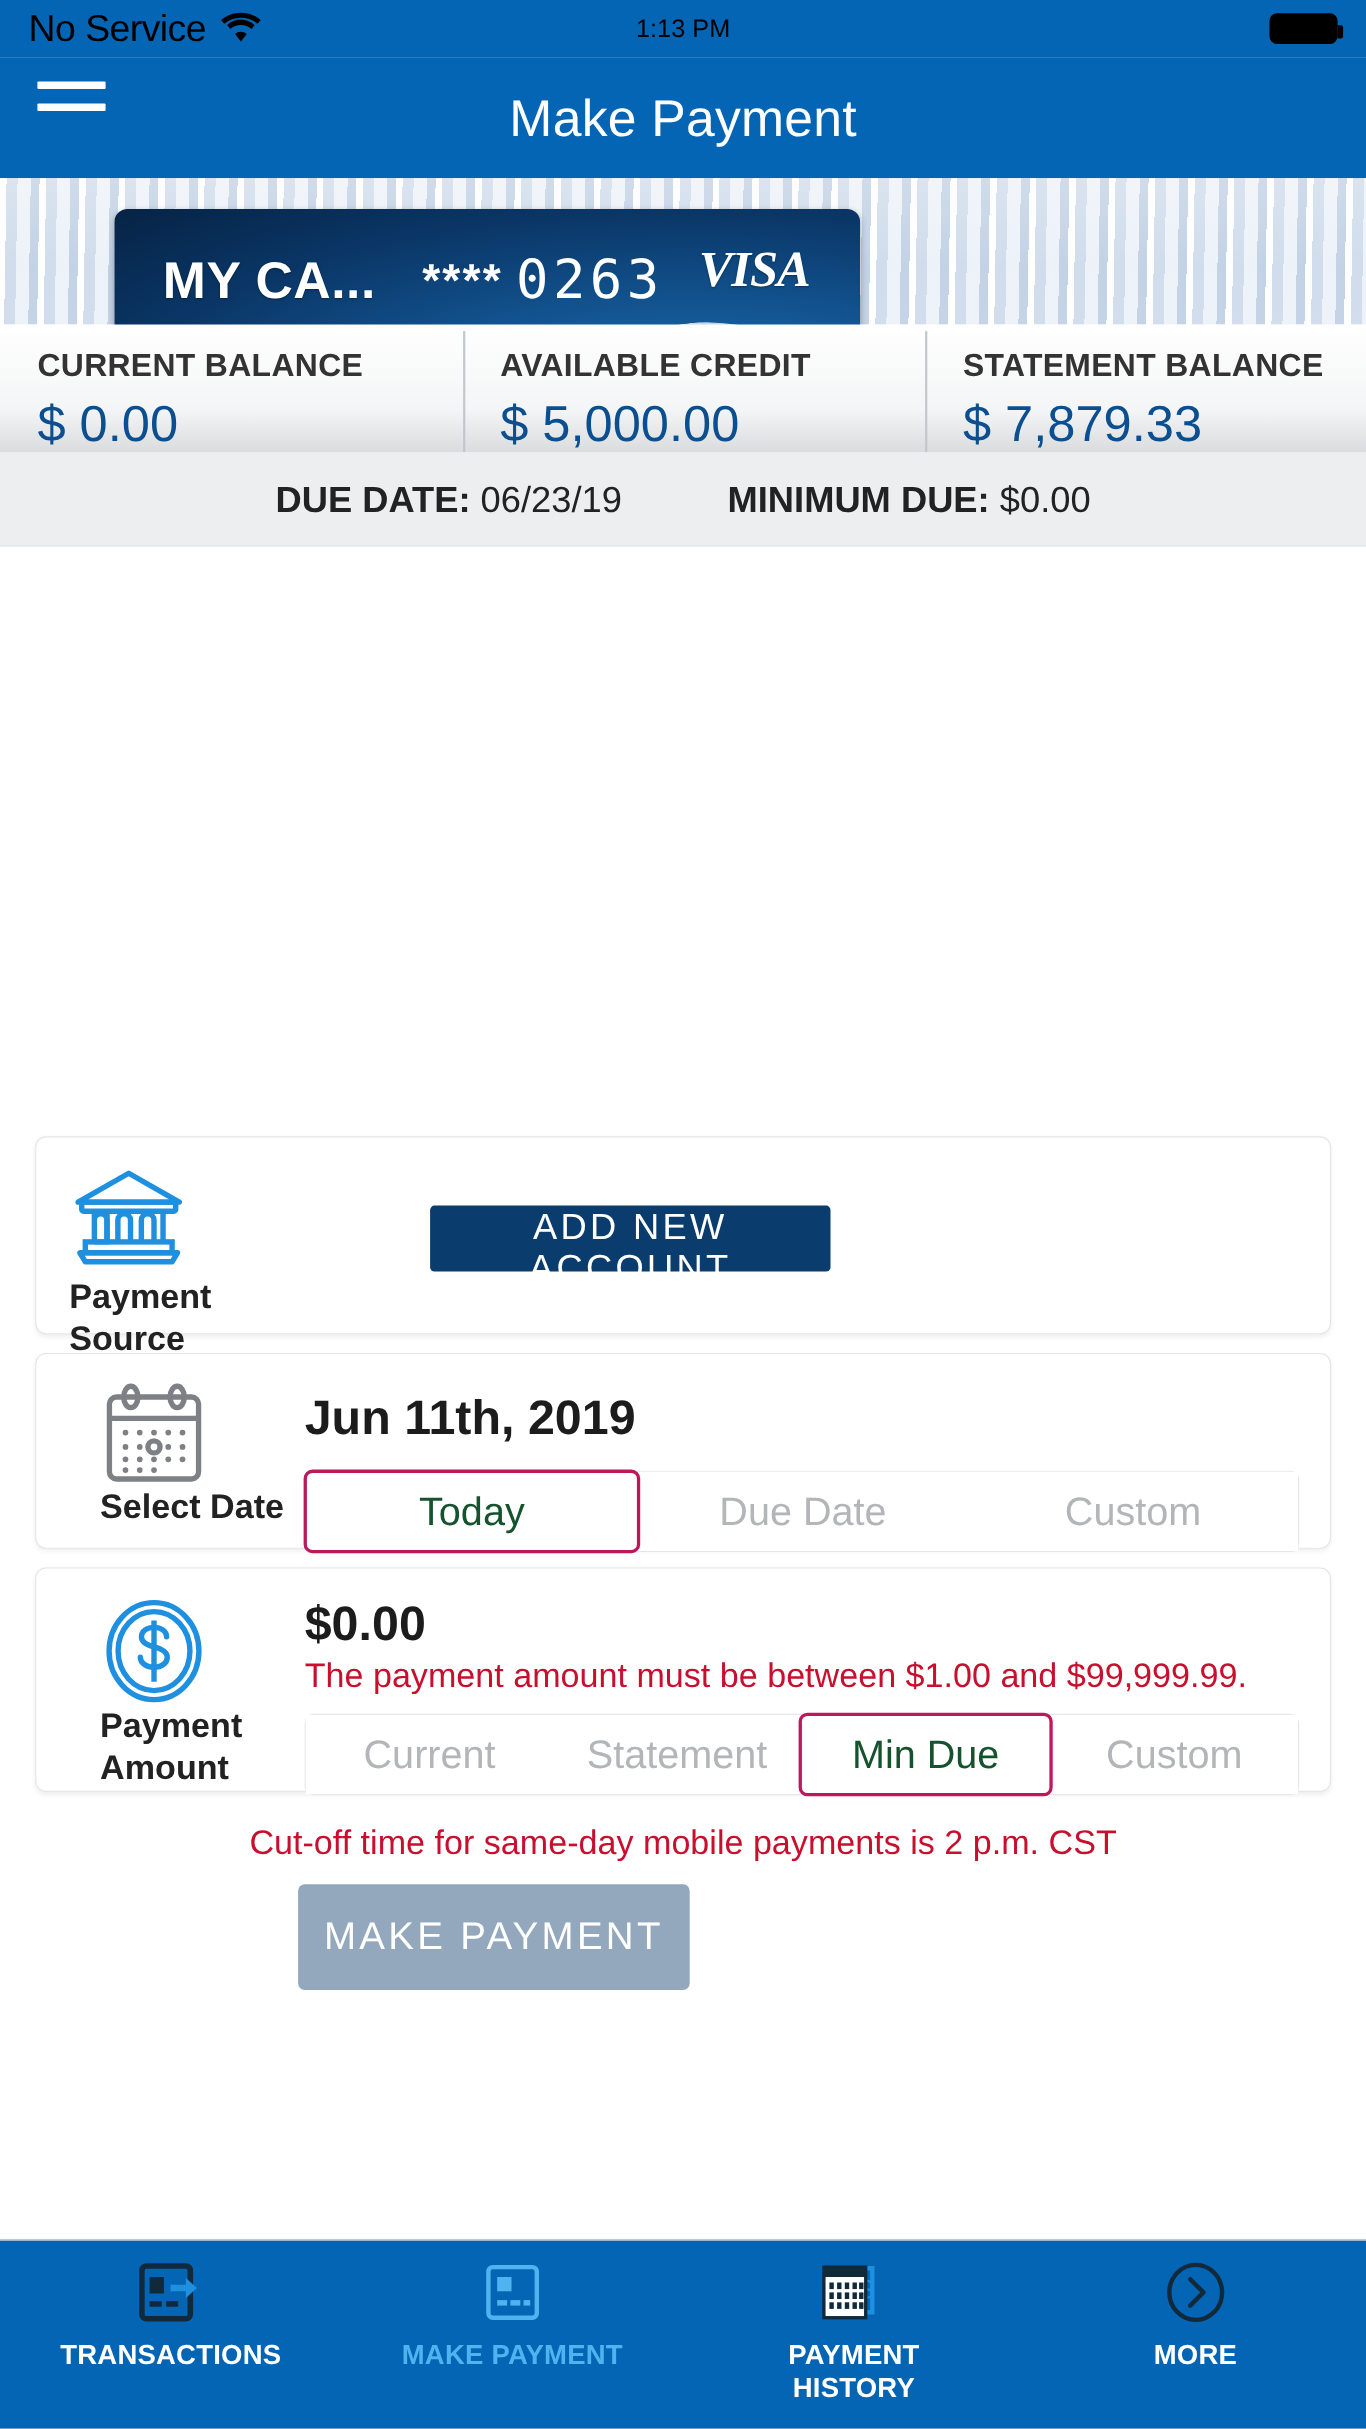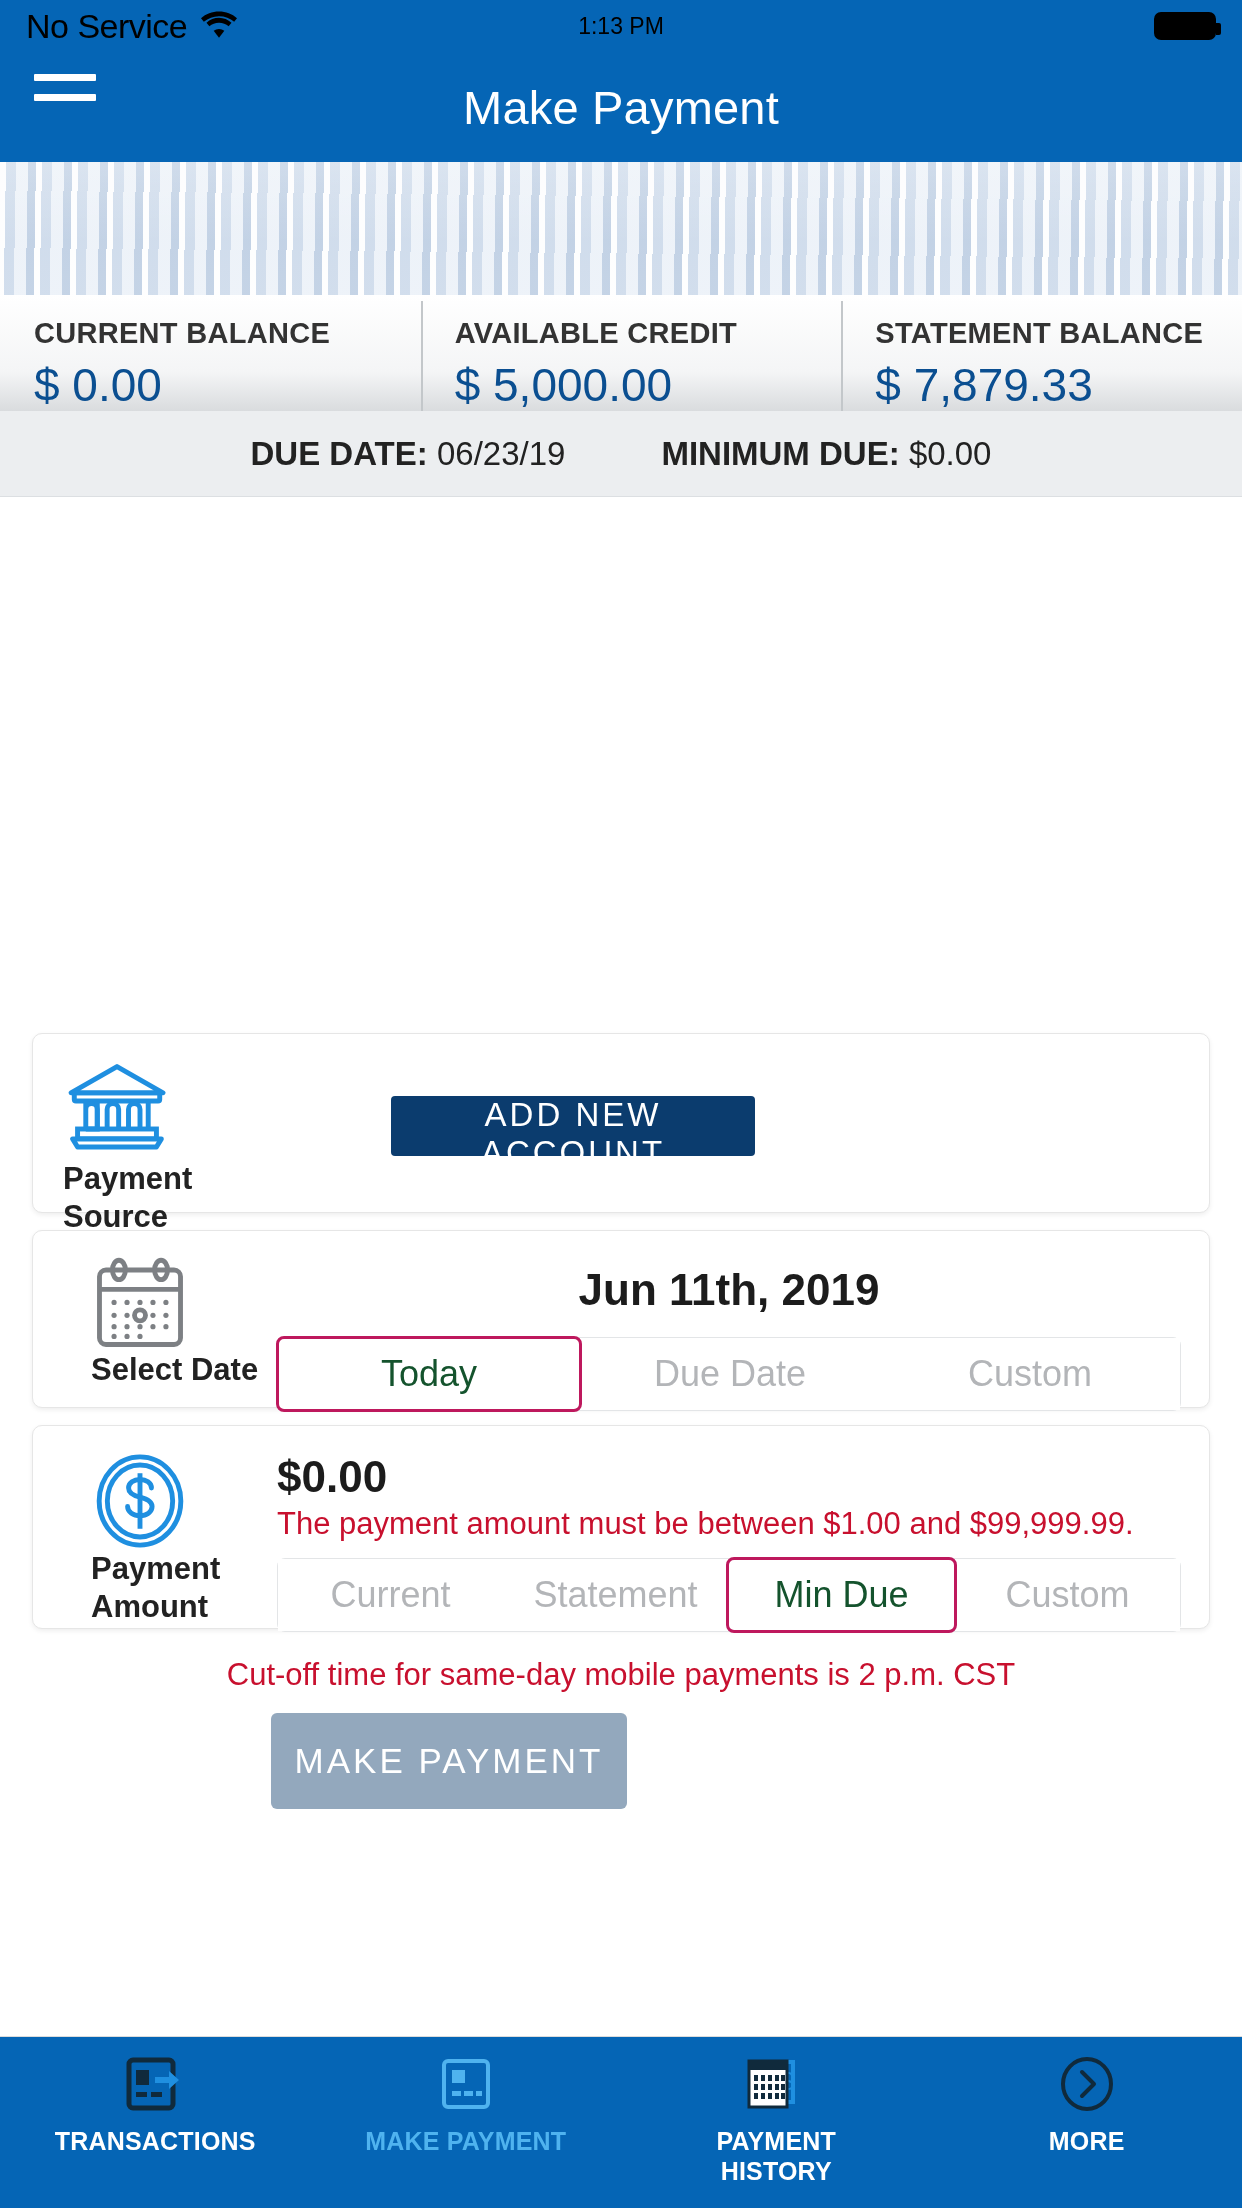--- a/index.html
+++ b/index.html
@@ -139,21 +139,21 @@
     background:#0b3c6e; color:#fff; border:none; border-radius:4px;
     font-size:33px; letter-spacing:3px; font-family:"Liberation Sans", sans-serif;
     cursor:pointer;
   }
 
   
   #card-date { top:733px; height:178px; }
   .date-left { position:absolute; left:58px; top:26px; width:200px; }
   .cal-icon { width:98px; height:94px; display:block; }
   .date-main { position:absolute; left:244px; top:34px; right:28px; }
-  .date-text { font-size:44px; font-weight:700; color:#1c1c1c;text-align:center; }
+  .date-text { font-size:44px; font-weight:700; color:#1c1c1c; }
   .seg {
     display:flex; border:1px solid #e3e5e7; border-radius:8px; overflow:visible;
     margin-top:22px; height:74px; background:#fff;
   }
   .seg-item {
     flex:1; display:flex; align-items:center; justify-content:center;
     font-size:36px; color:#b3b5b8; cursor:pointer; position:relative;
     background:#fff;
   }
   .seg-item.active {
@@ -225,20 +225,30 @@
   <div class="navbar">
     <div class="hamburger">
       <span></span>
         <span></span>
     </div>
     <div class="nav-title">Make Payment</div>
   </div>
 
   <div class="hero"></div>
 
+  <div class="creditcard">
+    <div class="cc-row">
+      <span class="cc-name">MY CA...</span>
+      <span class="cc-mask">****</span>
+      <span class="cc-digits">0263</span>
+    </div>
+    <div class="cc-visa">VISA</div>
+    <div class="cc-swoosh"></div>
+    <div class="cc-chip"></div>
+  </div>
 
   <div class="balances">
     <div class="bal-col">
       <div class="bal-label">CURRENT BALANCE</div>
       <div class="bal-value">$ 0.00</div>
     </div>
     <div class="bal-col">
       <div class="bal-label">AVAILABLE CREDIT</div>
       <div class="bal-value">$ 5,000.00</div>
     </div>

